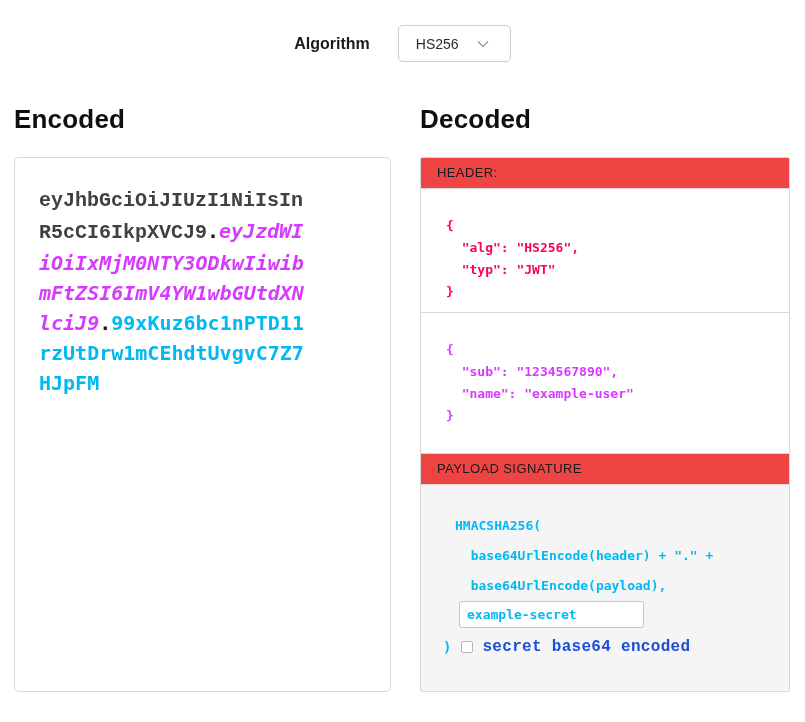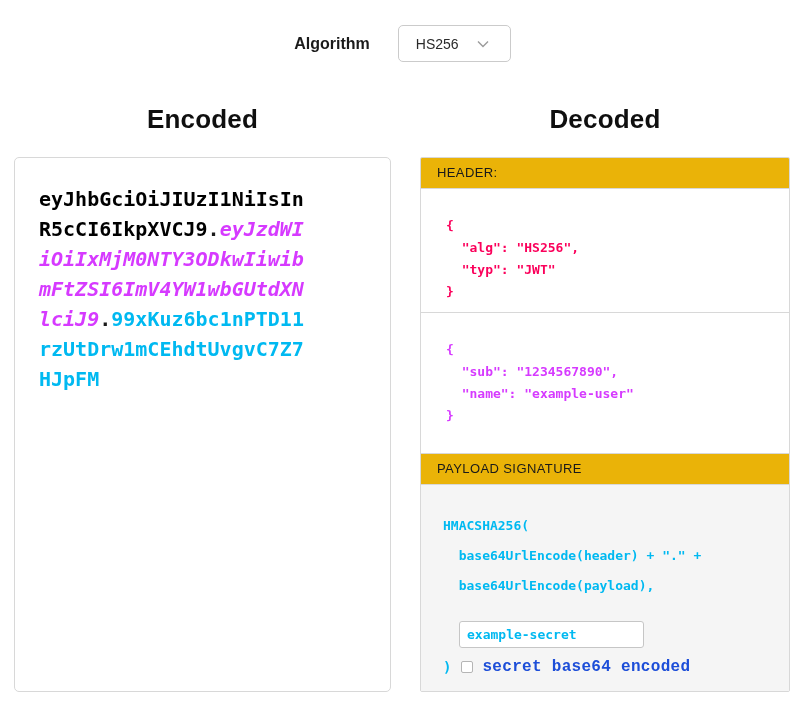--- a/index.html
+++ b/index.html
@@ -13,63 +13,63 @@
     display:flex; align-items:center; justify-content:space-between;
     padding:0 21px 0 17px; cursor:pointer;
   }
   .select-value { font-size:14px; color:#2a2a2a; }
   .chev { display:flex; align-items:center; color:#9b9b9b; }
 
   
   .columns { display:flex; gap:29px; padding:0 15px 0 14px; }
   .col-left { width:377px; flex:none; }
   .col-right { flex:1; min-width:0; }
-  h1.side-title { font-size:26px; line-height:28px; font-weight:600; color:#0f0f0f; margin:43px 0 24px; letter-spacing:.2px;text-align:center; }
+  h1.side-title { font-size:26px; line-height:28px; font-weight:600; color:#0f0f0f; margin:43px 0 24px; letter-spacing:.2px; }
 
   
   .encoded-box {
     height:535px; border:1px solid #d8d8d8; border-radius:5px; background:#fff;
     padding:26px 24px; overflow:hidden;
   }
   .token {
     font-family:"DejaVu Sans Mono", monospace; font-weight:600;
     font-size:20px; line-height:30px;
     width:22.6ch; word-break:break-all;
   }
-  .tok-h   { color:#000000; }
+  .tok-h   { color:#404040;font-family:Liberation Mono, monospace; }
   .tok-p   { color:#d63aff;font-style:italic; }
   .tok-s   { color:#00b9f1; }
   .tok-dot { color:#1a1a1a; }
 
   
   .decoded-box {
     height:535px; border:1px solid #d8d8d8; border-radius:2px; background:#fff;
     display:flex; flex-direction:column; overflow:hidden;
   }
   .sec-label {
     flex:none; padding:8px 16px; font-size:13px; line-height:14px; color:#1a1a1a;
-    letter-spacing:.4px; border-bottom:1px solid #d8d8d8; background:#eab308;
+    letter-spacing:.4px; border-bottom:1px solid #d8d8d8; background:#ef4444;
   }
   .sec-content { flex:none; padding:26px 25px 0; border-bottom:1px solid #d8d8d8; }
   .content-header  { height:124px; }
   .content-payload { height:141px; }
   .json-pre, .code-pre {
     font-family:"DejaVu Sans Mono", monospace; font-weight:600;
     font-size:13px; line-height:22px; white-space:pre;
   }
   .json-header  { color:#fb015b; }
   .json-payload { color:#d63aff; }
 
   .content-verify { flex:1; background:#f5f5f5; border-bottom:none; padding:26px 22px 0; }
-  .code-pre { color:#00b9f1; line-height:30px; }
+  .code-pre { color:#00b9f1; line-height:30px;margin-left:12px; }
   .secret-input {
     display:block; margin-left:16px; width:185px; height:27px;
     border:1px solid #c6c6c6; border-radius:3px; background:#fff;
     font-family:"DejaVu Sans Mono", monospace; font-weight:600; font-size:13px; color:#00b9f1;
-    padding:0 7px; outline:none;margin-top:20px;
+    padding:0 7px; outline:none;
   }
   .verify-last { display:flex; align-items:center; margin-top:10px; }
   .paren { font-family:"DejaVu Sans Mono", monospace; font-weight:600; font-size:14px; color:#00b9f1; }
   .secret-checkbox {
     appearance:none; -webkit-appearance:none; width:12px; height:12px;
     border:1px solid #b5b5b5; border-radius:2px; background:#fff; margin:0 9px 0 10px; cursor:pointer;
   }
   .chk-label { font-family:Liberation Mono, monospace; font-weight:700; font-size:16px; color:#1d4ed8; letter-spacing:.3px; }
 </style>
 </head>

